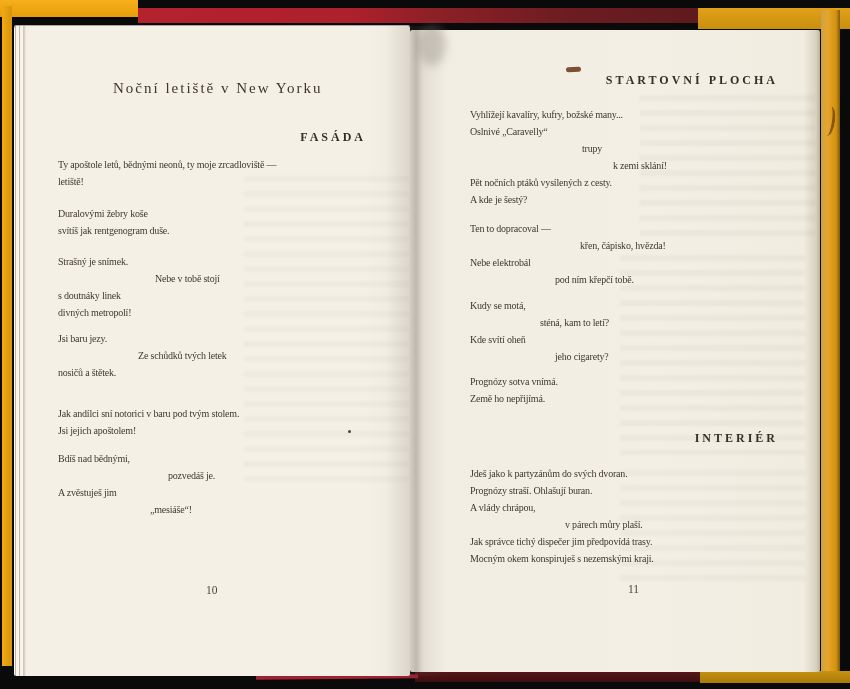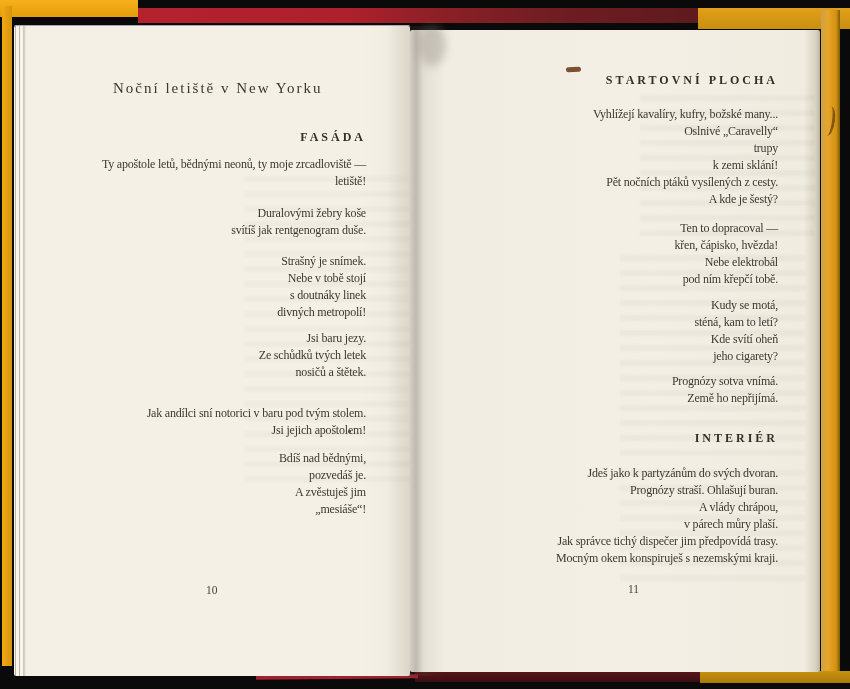--- a/index.html
+++ b/index.html
@@ -36,21 +36,21 @@
   .gutter-smudge{position:absolute;left:418px;top:24px;width:28px;height:42px;background:rgba(118,112,102,.30);filter:blur(4px);border-radius:50%;}
   
   .text-col{position:absolute;top:0;height:100%;width:308px;}
   .page-left .text-col{left:44px;}
   .page-right .text-col{left:60px;}
   .poem-title{position:absolute;left:0;width:100%;padding-left:55px;box-sizing:border-box;
     font-size:15px;letter-spacing:2px;color:#3c362f;white-space:nowrap;}
   .section-heading{position:absolute;left:0;width:100%;text-align:right;
     font-weight:bold;font-size:12px;letter-spacing:3px;color:#332e28;white-space:nowrap;}
   .stanza{position:absolute;left:0;width:100%;}
-  .poem-line{font-size:12px;line-height:17px;letter-spacing:-0.2px;color:#3e3832;white-space:nowrap;text-align:right;}
+  .poem-line{font-size:10px;line-height:17px;letter-spacing:-0.2px;color:#3e3832;white-space:nowrap;}
   .page-number{position:absolute;font-size:11.5px;color:#4a443e;}
   
   .bleed{position:absolute;pointer-events:none;filter:blur(1.1px);
     background:repeating-linear-gradient(to bottom,rgba(122,126,112,.16) 0 6px,rgba(0,0,0,0) 6px 15px);}
   .bleed-l1{left:230px;top:150px;width:165px;height:310px;opacity:.30;}
   .bleed-r1{left:230px;top:65px;width:175px;height:150px;opacity:.40;}
   .bleed-r2{left:210px;top:225px;width:185px;height:200px;opacity:.38;}
   .bleed-r3{left:210px;top:440px;width:185px;height:120px;opacity:.33;}
   
   .mark{position:absolute;}
@@ -87,21 +87,21 @@
       </div>
       <div class="stanza" style="top: 227px;">
         <div class="poem-line" style="padding-left: 0px;">Strašný je snímek.</div>
         <div class="poem-line" style="padding-left: 97px;">Nebe v tobě stojí</div>
         <div class="poem-line" style="padding-left: 0px;">s doutnáky linek</div>
         <div class="poem-line" style="padding-left: 0px;">divných metropolí!</div>
       </div>
       <div class="stanza" style="top: 304px;">
         <div class="poem-line" style="padding-left: 0px;">Jsi baru jezy.</div>
         <div class="poem-line" style="padding-left: 80px;">Ze schůdků tvých letek</div>
-        <div class="poem-line" style="padding-left: 0px; margin-left: 46px;">nosičů a štětek.</div>
+        <div class="poem-line" style="padding-left: 0px;">nosičů a štětek.</div>
       </div>
       <div class="stanza" style="top: 379px;">
         <div class="poem-line" style="padding-left: 0px;">Jak andílci sní notorici v baru pod tvým stolem.</div>
         <div class="poem-line" style="padding-left: 0px;">Jsi jejich apoštolem!</div>
       </div>
       <div class="stanza" style="top: 424px;">
         <div class="poem-line" style="padding-left: 0px;">Bdíš nad bědnými,</div>
         <div class="poem-line" style="padding-left: 110px;">pozvedáš je.</div>
         <div class="poem-line" style="padding-left: 0px;">A zvěstuješ jim</div>
         <div class="poem-line" style="padding-left: 92px;">„mesiáše“!</div>

